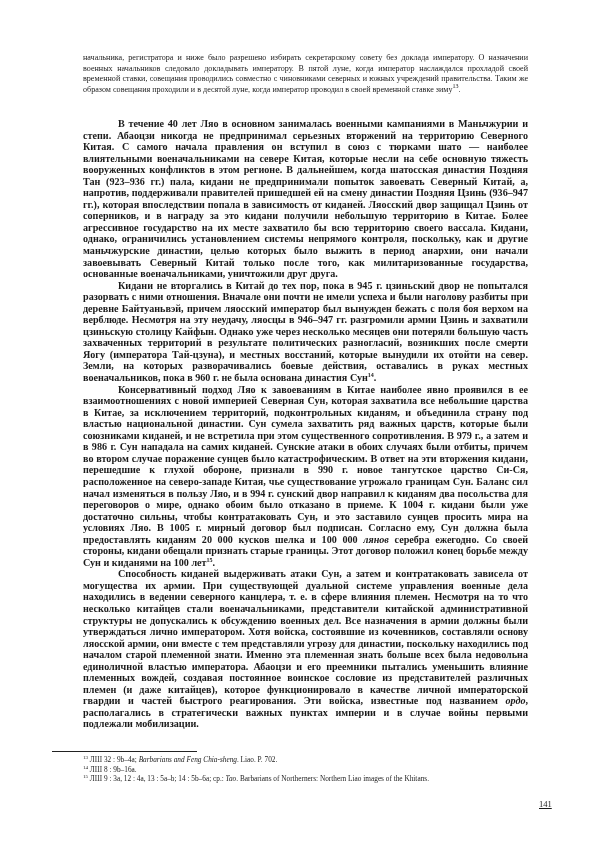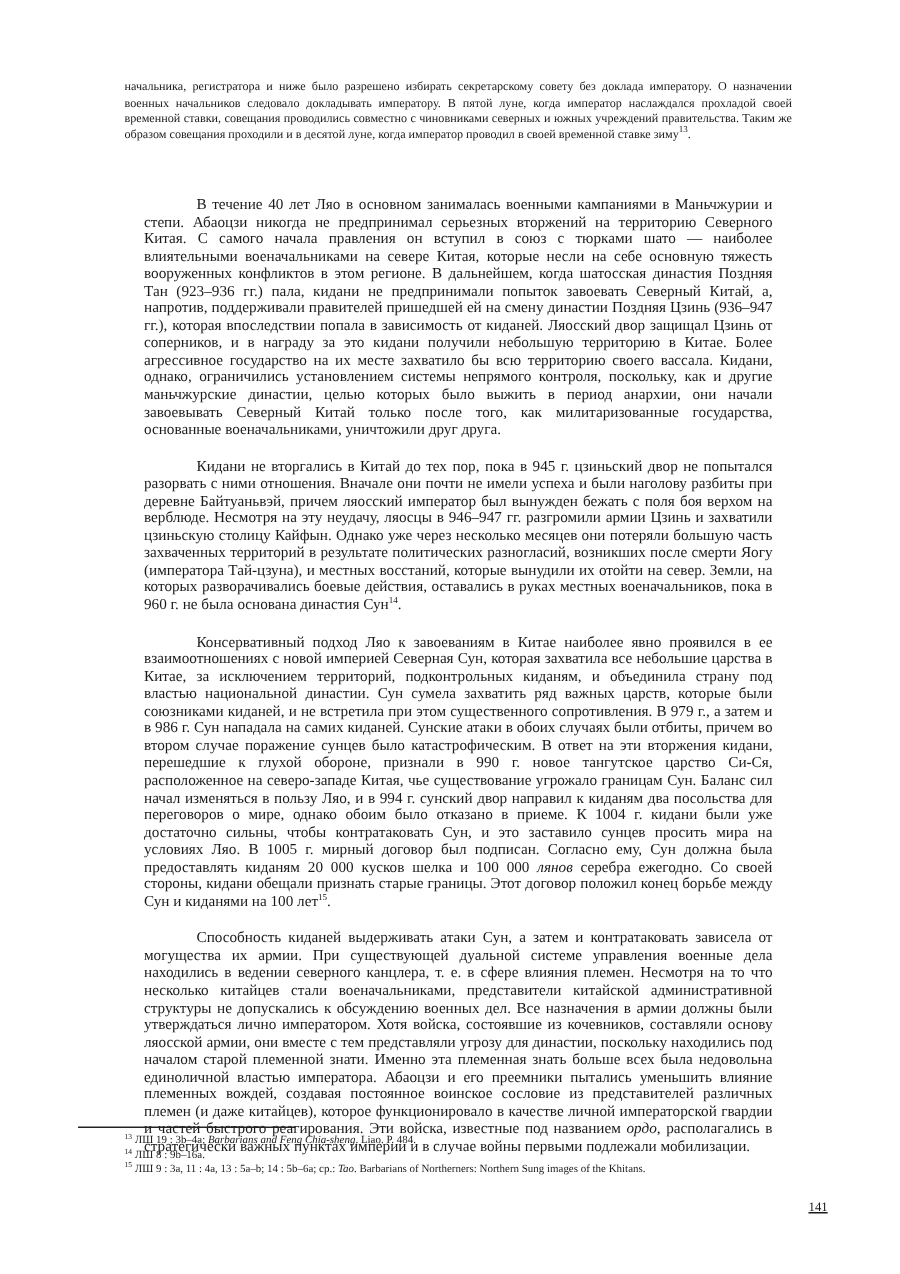--- a/index.html
+++ b/index.html
@@ -1,21 +1,21 @@
 <!DOCTYPE html>
 <html><head>
 <meta charset="utf-8">
 <style>
   html, body { margin: 0; padding: 0; background: #ffffff; }
   body { width: 600px; height: 849px; position: relative; overflow: hidden; color: #1a1a1a; font-family: "Liberation Serif", "DejaVu Serif", serif; }
   .page { position: absolute; left: 0; top: 0; width: 600px; height: 849px; }
   .quote { position: absolute; left: 83px; top: 53px; width: 445px; font-size: 8.1px; line-height: 10.6px; text-align: justify; }
   .quote p { margin: 0; text-indent: 0; }
   .body { position: absolute; left: 83px; top: 118px; width: 445px; font-size: 10.15px; line-height: 11.55px; text-align: justify; }
-  .body p { margin: 13px; text-indent: 35px; }
+  .body p { margin: 0; text-indent: 35px; font-weight: bold; }
   sup { font-size: 6px; line-height: 0; vertical-align: 4px; }
   .fn-rule { position: absolute; left: 52px; top: 751px; width: 145px; height: 0; border-top: 1px solid #222; }
   .footnotes { position: absolute; left: 83px; top: 755px; width: 460px; font-size: 7.3px; line-height: 9.6px; }
   .footnotes p { margin: 0; }
   .footnotes sup { font-size: 5px; vertical-align: 3px; }
   .page-number { position: absolute; left: 539px; top: 799px; font-size: 8.5px; text-decoration: underline; }
   i { font-style: italic; }
 </style>
 </head>
 <body>
@@ -29,19 +29,19 @@
   <div class="body">
     <p><span>В течение 40 лет Ляо в основном занималась военными кампаниями в Маньчжурии и степи. Абаоцзи никогда не предпринимал серьезных вторжений на территорию Северного Китая. С самого начала правления он вступил в союз с тюрками шато — наиболее влиятельными военачальниками на севере Китая, которые несли на себе основную тяжесть вооруженных конфликтов в этом регионе. В дальнейшем, когда шатосская династия Поздняя Тан (923–936 гг.) пала, кидани не предпринимали попыток завоевать Северный Китай, а, напротив, поддерживали правителей пришедшей ей на смену династии Поздняя Цзинь (936–947 гг.), которая впоследствии попала в зависимость от киданей. Ляосский двор защищал Цзинь от соперников, и в награду за это кидани получили небольшую территорию в Китае. Более агрессивное государство на их месте захватило бы всю территорию своего вассала. Кидани, однако, ограничились установлением системы непрямого контроля, поскольку, как и другие маньчжурские династии, целью которых было выжить в период анархии, они начали завоевывать Северный Китай только после того, как милитаризованные государства, основанные военачальниками, уничтожили друг друга.</span></p>
     <p><span>Кидани не вторгались в Китай до тех пор, пока в 945 г. цзиньский двор не попытался разорвать с ними отношения. Вначале они почти не имели успеха и были наголову разбиты при деревне Байтуаньвэй, причем ляосский император был вынужден бежать с поля боя верхом на верблюде. Несмотря на эту неудачу, ляосцы в 946–947 гг. разгромили армии Цзинь и захватили цзиньскую столицу Кайфын. Однако уже через несколько месяцев они потеряли большую часть захваченных территорий в результате политических разногласий, возникших после смерти Яогу (императора Тай-цзуна), и местных восстаний, которые вынудили их отойти на север. Земли, на которых разворачивались боевые действия, оставались в руках местных военачальников, пока в 960 г. не была основана династия Сун</span><sup>14</sup><span>.</span></p>
     <p><span>Консервативный подход Ляо к завоеваниям в Китае наиболее явно проявился в ее взаимоотношениях с новой империей Северная Сун, которая захватила все небольшие царства в Китае, за исключением территорий, подконтрольных киданям, и объединила страну под властью национальной династии. Сун сумела захватить ряд важных царств, которые были союзниками киданей, и не встретила при этом существенного сопротивления. В 979 г., а затем и в 986 г. Сун нападала на самих киданей. Сунские атаки в обоих случаях были отбиты, причем во втором случае поражение сунцев было катастрофическим. В ответ на эти вторжения кидани, перешедшие к глухой обороне, признали в 990 г. новое тангутское царство Си-Ся, расположенное на северо-западе Китая, чье существование угрожало границам Сун. Баланс сил начал изменяться в пользу Ляо, и в 994 г. сунский двор направил к киданям два посольства для переговоров о мире, однако обоим было отказано в приеме. К 1004 г. кидани были уже достаточно сильны, чтобы контратаковать Сун, и это заставило сунцев просить мира на условиях Ляо. В 1005 г. мирный договор был подписан. Согласно ему, Сун должна была предоставлять киданям 20 000 кусков шелка и 100 000 </span><i>лянов</i><span> серебра ежегодно. Со своей стороны, кидани обещали признать старые границы. Этот договор положил конец борьбе между Сун и киданями на 100 лет</span><sup>15</sup><span>.</span></p>
     <p><span>Способность киданей выдерживать атаки Сун, а затем и контратаковать зависела от могущества их армии. При существующей дуальной системе управления военные дела находились в ведении северного канцлера, т. е. в сфере влияния племен. Несмотря на то что несколько китайцев стали военачальниками, представители китайской административной структуры не допускались к обсуждению военных дел. Все назначения в армии должны были утверждаться лично императором. Хотя войска, состоявшие из кочевников, составляли основу ляосской армии, они вместе с тем представляли угрозу для династии, поскольку находились под началом старой племенной знати. Именно эта племенная знать больше всех была недовольна единоличной властью императора. Абаоцзи и его преемники пытались уменьшить влияние племенных вождей, создавая постоянное воинское сословие из представителей различных племен (и даже китайцев), которое функционировало в качестве личной императорской гвардии и частей быстрого реагирования. Эти войска, известные под названием </span><i>ордо</i><span>, располагались в стратегически важных пунктах империи и в случае войны первыми подлежали мобилизации.</span></p>
   </div>
 
   <div class="fn-rule"></div>
 
   <div class="footnotes">
-    <p><sup>13</sup> <span>ЛШ 19 : 3b–4a; </span><i>Barbarians and Feng Chia-sheng</i><span>. Liao. P. 484.</span></p>
+    <p><sup>13</sup> <span>ЛШ 32 : 9b–4a; </span><i>Barbarians and Feng Chia-sheng</i><span>. Liao. P. 702.</span></p>
     <p><sup>14</sup> <span>ЛШ 8 : 9b–16a.</span></p>
-    <p><sup>15</sup> <span>ЛШ 9 : 3a, 11 : 4a, 13 : 5a–b; 14 : 5b–6a; ср.: </span><i>Tao</i><span>. Barbarians of Northerners: Northern Sung images of the Khitans.</span></p>
+    <p><sup>15</sup> <span>ЛШ 9 : 3a, 12 : 4a, 13 : 5a–b; 14 : 5b–6a; ср.: </span><i>Tao</i><span>. Barbarians of Northerners: Northern Liao images of the Khitans.</span></p>
   </div>
 
   <div class="page-number">141</div>
 </div>
 
 </body></html>

